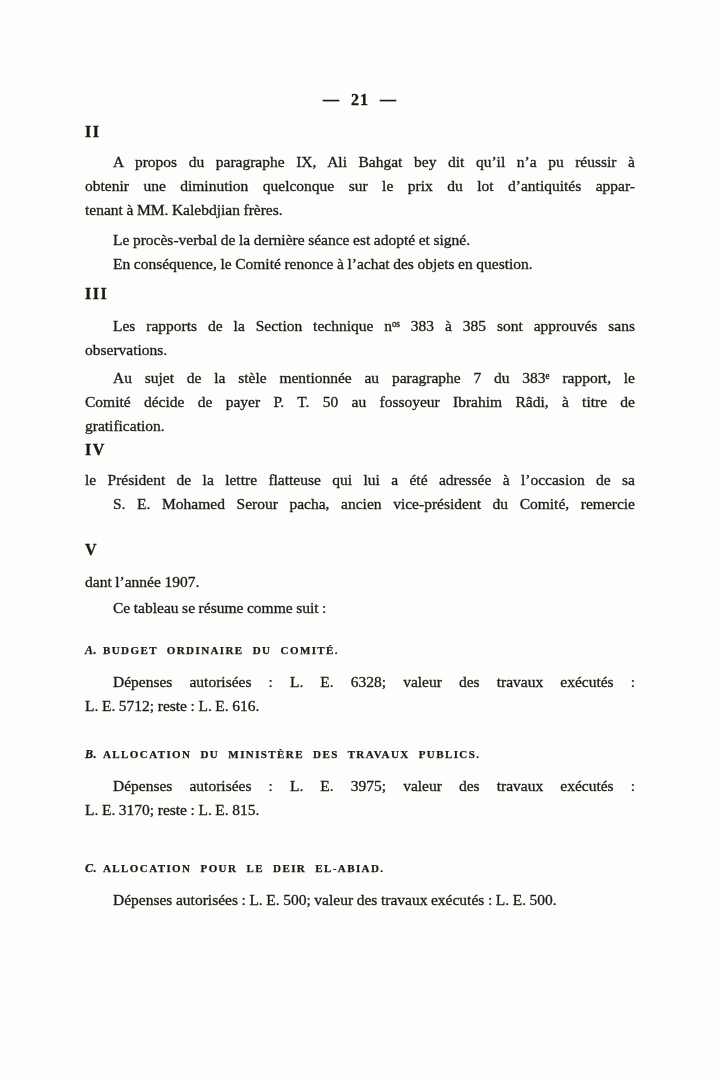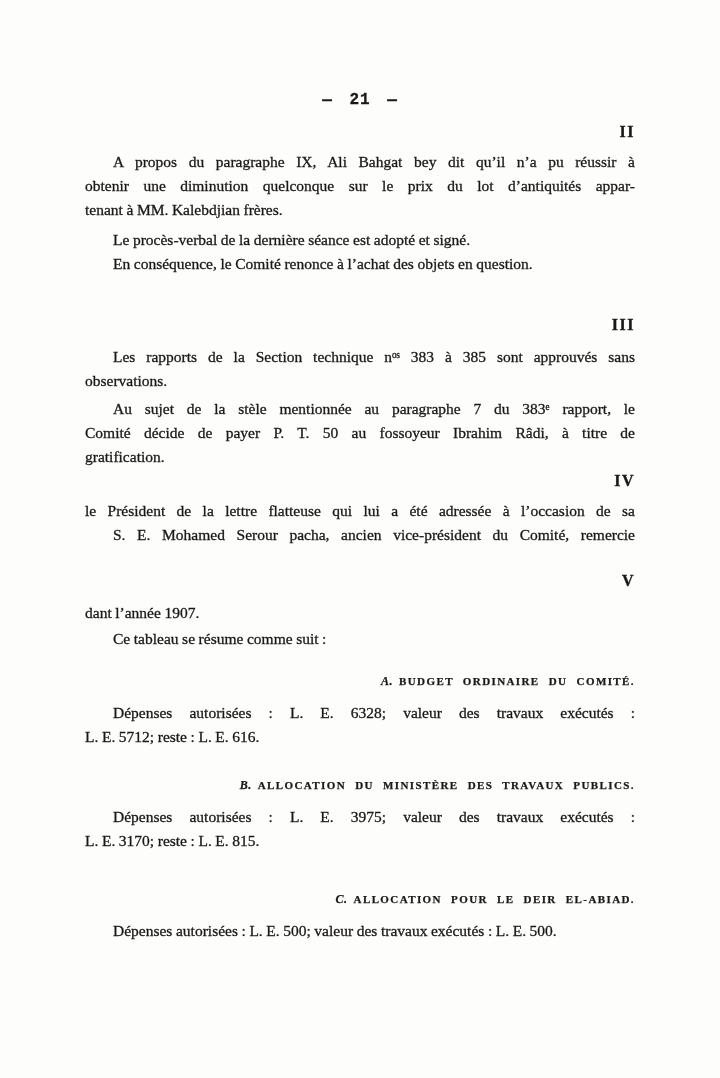--- a/index.html
+++ b/index.html
@@ -20,33 +20,33 @@
     left: 85px; top: 0;
     width: 550px;
     padding-top: 88px;
   }
   .page-header {
     text-align: center;
     font-size: 16px;
     font-weight: bold;
     letter-spacing: 1px;
     word-spacing: 6px;
-    height: 24px; line-height: 24px; font-family: Liberation Mono, monospace;
+    height: 24px; line-height: 24px;
     -webkit-text-stroke: 0.3px #1b1916;
   }
   .roman {
-    text-align: right;
+    text-align: left;
     font-size: 16px;
     font-weight: bold;
     letter-spacing: 1.5px;
     height: 24px; line-height: 24px;
     -webkit-text-stroke: 0.35px #1b1916;
   }
   .subhead {
-    text-align: right;
+    text-align: left;
     font-size: 11px;
     font-weight: bold;
     letter-spacing: 1.4px;
     word-spacing: 5px;
     height: 16px; line-height: 16px;
     -webkit-text-stroke: 0.25px #1b1916;
   }
   .subhead .subletter {
     font-style: italic;
     font-size: 12px;
@@ -77,21 +77,21 @@
           <div class="line first">A propos du paragraphe IX, Ali Bahgat bey dit qu’il n’a pu réussir à</div>
           <div class="line">obtenir une diminution quelconque sur le prix du lot d’antiquités appar-</div>
           <div class="line last">tenant à MM. Kalebdjian frères.</div>
         </div>
         <div class="para" style="margin-top: 6px;">
           <div class="line first last">Le procès-verbal de la dernière séance est adopté et signé.</div>
         </div>
         <div class="para" style="margin-top: 0px;">
           <div class="line first last">En conséquence, le Comité renonce à l’achat des objets en question.</div>
         </div>
-        <div class="roman" style="margin-top: 37px;">III</div>
+        <div class="roman" style="margin-top: 6px;">III</div>
         <div class="para" style="margin-top: 8px;">
           <div class="line first">Les rapports de la Section technique nᵒˢ 383 à 385 sont approuvés sans</div>
           <div class="line last">observations.</div>
         </div>
         <div class="para" style="margin-top: 4px;">
           <div class="line first">Au sujet de la stèle mentionnée au paragraphe 7 du 383ᵉ rapport, le</div>
           <div class="line">Comité décide de payer P. T. 50 au fossoyeur Ibrahim Râdi, à titre de</div>
           <div class="line last">gratification.</div>
         </div>
         <div class="roman" style="margin-top: 0px;">IV</div>

